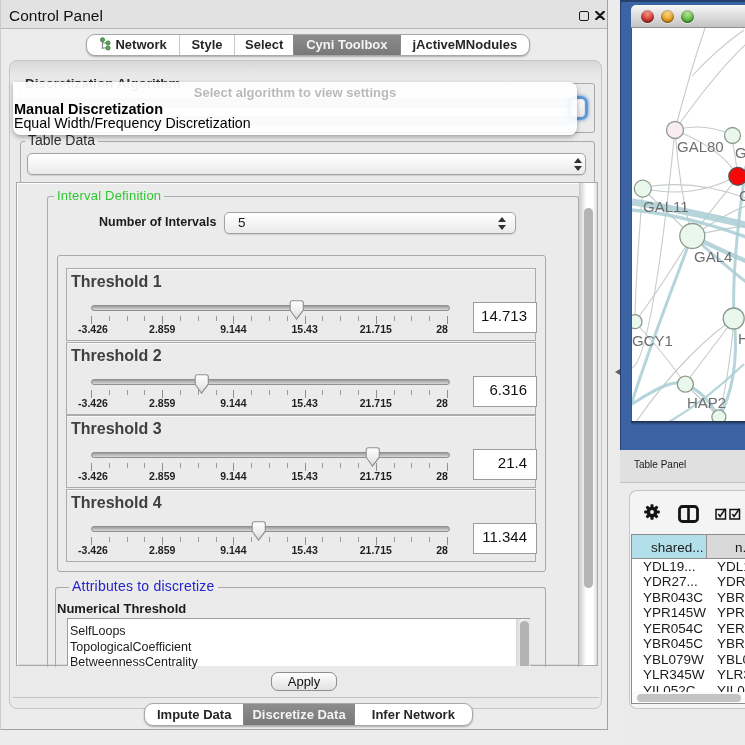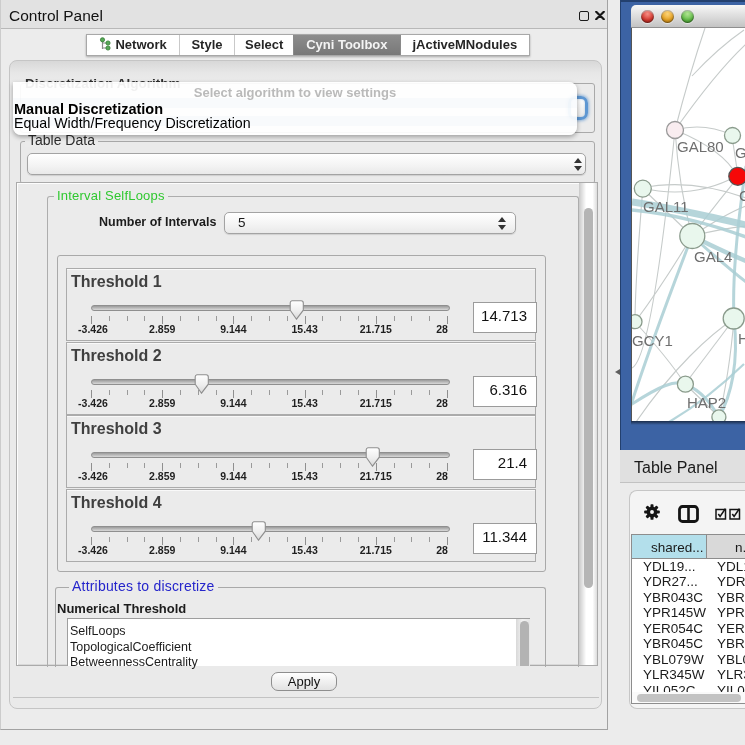--- a/index.html
+++ b/index.html
@@ -5,21 +5,21 @@
 body{width:745px;height:745px;position:relative;overflow:hidden;background:#ececec;
  font-family:"Liberation Sans",sans-serif;-webkit-font-smoothing:antialiased}
 .a{position:absolute}
 .grp{position:absolute;border:1px solid #a9a9a9;border-radius:3px}
 .gtitle{position:absolute;background:#ebebeb;padding:0 3px;line-height:13px;white-space:nowrap}
 .combo{position:absolute;background:linear-gradient(#ffffff,#f4f4f4 55%,#e9e9e9);border:1px solid #a3a3a3;border-radius:5px;box-shadow:0 1px 1px rgba(0,0,0,0.12)}
 .ctext{position:absolute;font-size:13.5px;color:#1a1a1a;white-space:nowrap}
 .stepper{position:absolute;width:9px}
 .stepper .up{position:absolute;left:0;top:0;width:0;height:0;border-left:4.5px solid transparent;border-right:4.5px solid transparent;border-bottom:5.5px solid #333}
 .stepper .dn{position:absolute;left:0;top:8px;width:0;height:0;border-left:4.5px solid transparent;border-right:4.5px solid transparent;border-top:5.5px solid #333}
-.tabstrip{position:absolute;background:#fff;border:1px solid #a8a8a8;border-radius:0;box-shadow:0 1px 2px rgba(0,0,0,0.28);display:flex;overflow:hidden}
+.tabstrip{position:absolute;background:#fff;border:1px solid #a8a8a8;border-radius:9px;box-shadow:0 1px 2px rgba(0,0,0,0.28);display:flex;overflow:hidden}
 .tab{font-size:13px;font-weight:600;color:#262626;text-align:center;line-height:20px;white-space:nowrap}
 .tab.sep{border-left:1px solid #c9c9c9}
 .tab.sel{background:linear-gradient(#8d8d8d,#787878);color:#f4f4f4;border-left:1px solid #8a8a8a}
 .thbox{position:absolute;left:65px;width:468px;height:71px;background:#ebebeb;border:1px solid #ababab;box-shadow:inset 0 1px 0 rgba(255,255,255,0.7)}
 .thtitle{position:absolute;left:4px;top:4px;font-size:16px;font-weight:700;color:#404040}
 .track{position:absolute;left:24px;top:36px;width:357px;height:4px;background:linear-gradient(#9b9b9b,#d9d9d9);border:1px solid #8f8f8f;border-radius:3px}
 .ticks1{position:absolute;left:24px;top:47px;width:358px;height:5px;background:repeating-linear-gradient(90deg,#9a9a9a 0 1px,transparent 1px 17.8px)}
 .ticks2{position:absolute;left:24px;top:47px;width:358px;height:8px;background:repeating-linear-gradient(90deg,#8f8f8f 0 1px,transparent 1px 71.2px)}
 .tlab{position:absolute;top:54px;font-size:10.5px;font-weight:700;color:#1f1f1f;transform:translateX(-50%);white-space:nowrap}
 .tfield{position:absolute;left:406px;top:33px;width:53px;height:29px;background:#fff;border:1px solid #9b9b9b;font-size:15px;color:#111;text-align:right;line-height:25px;padding-right:9px}
@@ -55,21 +55,21 @@
 <div class="gtitle" style="left:24px;top:134px;font-size:14px;color:#2e2e2e">Table Data</div>
 <div class="combo" style="left:26px;top:153px;width:557px;height:20px"></div>
 <div class="stepper" style="left:573px;top:158px">
       <span class="up"></span>
       <span class="dn"></span>
     </div>
 <div class="a" style="left:15px;top:182px;width:582px;height:484px;background:#ebebeb;border:1px solid #aaaaaa;box-shadow:inset 1px 1px 0 #fdfdfd, inset -1px -1px 0 #d8d8d8;box-sizing:border-box"></div>
 <div class="a" style="left:578px;top:183px;width:18px;height:482px;background:linear-gradient(90deg,#c9c9c9,#ffffff 40%,#ffffff 75%,#dcdcdc)"></div>
 <div class="a" style="left:583px;top:208px;width:9px;height:380px;background:#b5b5b5;border-radius:4.5px"></div>
 <div class="grp" style="left:46px;top:196px;width:530px;height:470px;border-color:#adadad;border-bottom:none;border-radius:3px 3px 0 0"></div>
-<div class="gtitle" style="left:53px;top:189px;font-size:13px;letter-spacing:0.2px;color:#2fc82f">Interval SelfLoops</div>
+<div class="gtitle" style="left:53px;top:189px;font-size:13px;letter-spacing:0.2px;color:#2fc82f">Interval Definition</div>
 <div class="a" style="left:98px;top:215px;font-size:12.5px;font-weight:700;color:#1c1c1c">Number of Intervals</div>
 <div class="combo" style="left:223px;top:212px;width:290px;height:20px"></div>
 <div class="ctext" style="left:237px;top:215px">5</div>
 <div class="stepper" style="left:497px;top:217px">
       <span class="up"></span>
       <span class="dn"></span>
     </div>
 <div class="grp" style="left:56px;top:255px;width:487px;height:315px"></div>
 <div class="thbox" style="top:268px">
       <div class="thtitle">Threshold 1</div>
@@ -166,20 +166,25 @@
 <div class="grp" style="left:54px;top:587px;width:489px;height:79px;border-bottom:none;border-radius:3px 3px 0 0"></div>
 <div class="gtitle" style="left:68px;top:580px;font-size:14px;letter-spacing:0.2px;color:#2525cb">Attributes to discretize</div>
 <div class="a" style="left:56px;top:601px;font-size:13px;font-weight:700;color:#1c1c1c">Numerical Threshold</div>
 <div class="a" style="left:66px;top:618px;width:463px;height:48px;background:#fff;border:1px solid #9e9e9e;border-bottom:none;box-sizing:border-box"></div>
 <div class="a" style="left:69px;top:624px;font-size:12.5px;color:#1c1c1c">SelfLoops</div>
 <div class="a" style="left:69px;top:639.5px;font-size:12.5px;color:#1c1c1c">TopologicalCoefficient</div>
 <div class="a" style="left:69px;top:655px;font-size:12.5px;color:#1c1c1c">BetweennessCentrality</div>
 <div class="a" style="left:515px;top:619px;width:14px;height:47px;background:linear-gradient(90deg,#d8d8d8,#f2f2f2 45%,#e6e6e6)"></div>
 <div class="a" style="left:519px;top:621px;width:9px;height:45px;background:#b3b3b3;border-radius:4.5px 4.5px 0 0"></div>
 <div class="a" style="left:270px;top:672px;width:66px;height:19px;background:linear-gradient(#ffffff,#f0f0f0 50%,#e2e2e2);border:1px solid #8e8e8e;border-radius:7px;box-sizing:border-box;text-align:center;line-height:17px;font-size:13px;color:#111">Apply</div>
+<div class="tabstrip" style="left:143px;top:703px;width:327px;height:21px">
+<div class="tab" style="width:99px;line-height:21px">Impute Data</div>
+<div class="tab sel" style="width:110px;line-height:21px">Discretize Data</div>
+<div class="tab" style="width:118px;line-height:21px;border-left:1px solid #8a8a8a">Infer Network</div>
+</div>
 </div>
 <div class="a" style="left:615px;top:369px;width:0;height:0;border-top:3px solid transparent;border-bottom:3px solid transparent;border-right:5px solid #5e5e5e"></div>
 <div class="a" style="left:13px;top:81.5px;width:564px;height:53px;background:rgba(255,255,255,0.93);border-radius:0 8px 8px 8px;box-shadow:0 2px 5px rgba(0,0,0,0.33);"></div>
 <div class="a" style="left:13px;top:98px;width:564px;height:10px;background:rgba(228,238,248,0.22)"></div>
 <div class="a" style="left:13px;top:116px;width:564px;height:10px;background:rgba(228,238,248,0.22)"></div>
 <div class="a" style="left:13px;top:85px;width:564px;text-align:center;font-size:13px;font-weight:600;color:#bababa">Select algorithm to view settings</div>
 <div class="a" style="left:14px;top:101px;font-size:14.5px;font-weight:700;color:#000">Manual Discretization</div>
 <div class="a" style="left:14px;top:115px;font-size:14.2px;color:#000">Equal Width/Frequency Discretization</div>
 <div class="a" style="left:620px;top:0;width:125px;height:450px;background:#3c63a4;border-top:2px solid #23406e;border-left:1px solid #23406e;box-sizing:border-box"></div>
 <div class="a" style="left:631px;top:5px;width:114px;height:23px;background:linear-gradient(#f7f7f7,#d3d3d3 70%,#c3c3c3);border-radius:5px 0 0 0;border-bottom:1px solid #8f8f8f;box-sizing:border-box"></div>
@@ -244,21 +249,21 @@
 <text x="62" y="234">GAL4</text>
 <text x="0" y="318">GCY1</text>
 <text x="106" y="316">HA</text>
 <text x="55" y="380">HAP2</text>
 </g>
 </svg>
 </div>
 <div class="a" style="left:631px;top:421px;width:114px;height:4px;background:linear-gradient(rgba(0,0,0,0.55),rgba(0,0,0,0))"></div>
 <div class="a" style="left:620px;top:450px;width:125px;height:295px;background:#ebebeb"></div>
 <div class="a" style="left:620px;top:450px;width:125px;height:33px;background:#e0e0e0;border-bottom:1px solid #c2c2c2;box-sizing:border-box"></div>
-<div class="a" style="left:634px;top:459px;font-size:16px;color:#1a1a1a">Table Panel</div>
+<div class="a" style="left:634px;top:459px;font-size:10px;color:#1a1a1a">Table Panel</div>
 <div class="a" style="left:629px;top:490px;width:116px;height:219px;background:#f4f4f4;border:1px solid #c6c6c6;border-radius:8px 0 0 8px;border-right:none;box-sizing:border-box"></div>
 <svg class="a" style="left:644px;top:504px" width="16" height="16" viewBox="0 0 18 18">
     <g fill="#141414">
       <circle cx="9" cy="9" r="6.1"></circle>
       <g>
         <rect x="7.3" y="0.2" width="3.4" height="4" rx="1"></rect>
         <rect x="7.3" y="13.8" width="3.4" height="4" rx="1"></rect>
         <rect x="0.2" y="7.3" width="4" height="3.4" rx="1"></rect>
         <rect x="13.8" y="7.3" width="4" height="3.4" rx="1"></rect>
         <g transform="rotate(45 9 9)">

